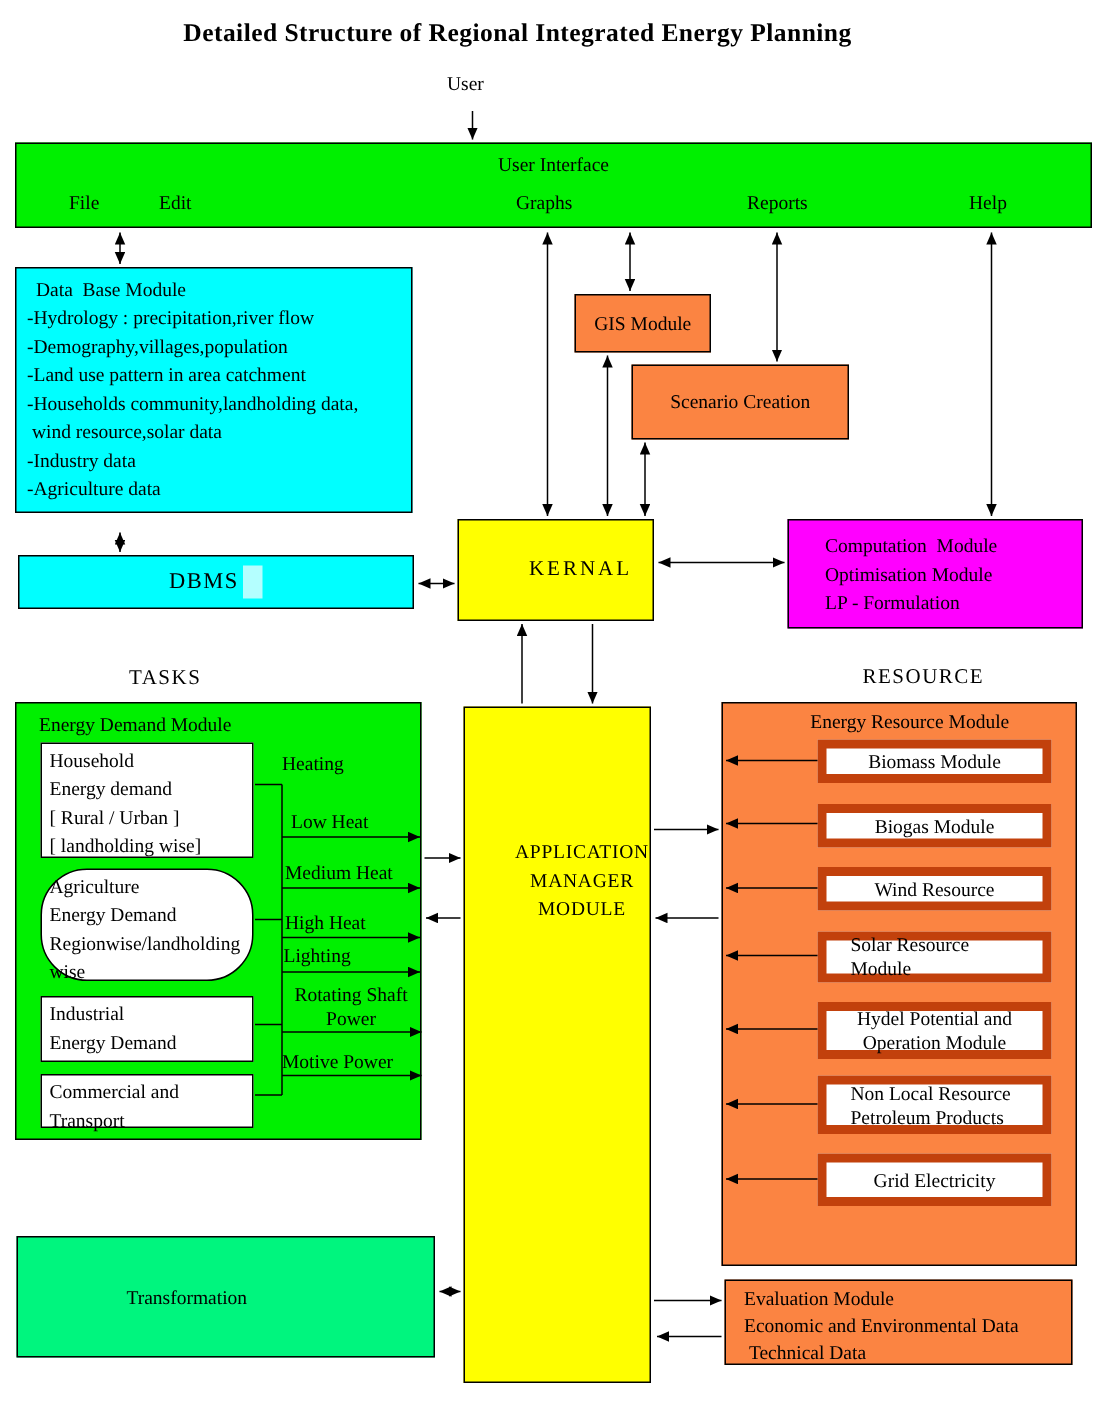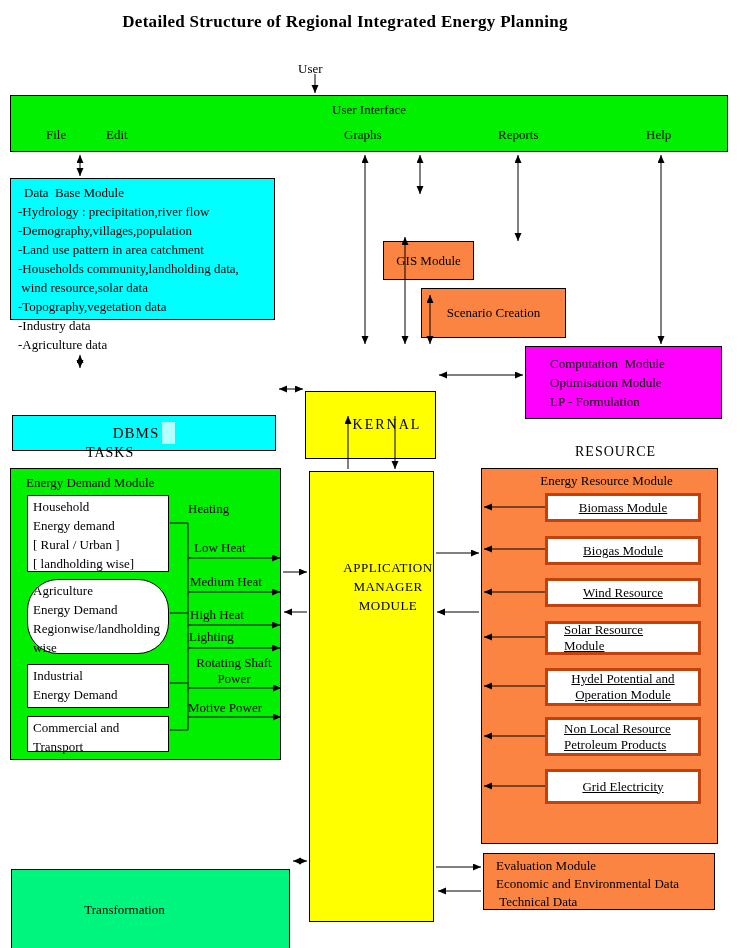--- a/index.html
+++ b/index.html
@@ -1,73 +1,72 @@
 <!DOCTYPE html>
 <html><head>
 <meta charset="utf-8">
 <style>
   html,body{margin:0;padding:0;background:#fff;}
   .stage{position:relative;width:740px;height:948px;background:#ffffff;
          font-family:"Liberation Serif", serif;color:#000;overflow:hidden;}
   .abs{position:absolute;}
   .box{position:absolute;border:1px solid #000;box-sizing:border-box;}
-  .cc{display:flex;align-items:center;justify-content:center;margin-top:45px;}
+  .cc{display:flex;align-items:center;justify-content:center;}
   .ml{white-space:pre-wrap;}
   .t13{font-size:13px;line-height:18px;}
   .bg-green{background:#00F000;}
   .bg-cyan{background:#00FFFF;}
   .bg-yellow{background:#FFFF00;padding-left:33px;}
   .bg-magenta{background:#FF00FF;}
   .bg-orange{background:#FB8442;}
   .bg-spring{background:#00F57E;}
   .page-title{left:0;top:12px;width:690px;text-align:center;font-size:17px;
               font-weight:bold;letter-spacing:.3px;}
   .ui-title{left:0;top:6px;width:100%;text-align:center;font-size:13px;}
   .menu-item{top:31px;font-size:13px;}
-  .db-box{left:10px;top:178px;width:265px;height:142px;padding:4px 2px 0 7px;
+  .db-box{left:10px;top:178px;width:265px;height:164px;padding:4px 2px 0 7px;
           font-size:13px;line-height:19px;}
   .db-title{white-space:pre-wrap;padding-left:6px;}
   .label{font-size:13px;}
   .caps-label{font-size:14px;letter-spacing:1px;}
   .sub-box{background:#fff;border:1px solid #000;position:absolute;
            box-sizing:border-box;font-size:13px;line-height:19px;
            padding:1px 3px 0 5px;white-space:pre-wrap;}
-  .module-box{background:#fff;border:3px solid #c2410c;position:absolute;
+  .module-box{background:#fff;border:6px solid #c2410c;position:absolute;
               box-sizing:border-box;left:63px;width:156px;font-size:13px;
               line-height:16px;display:flex;align-items:center;
-              justify-content:center;text-align:center;white-space:pre-wrap;text-decoration:underline;}
+              justify-content:center;text-align:center;white-space:pre-wrap;}
   .module-left{justify-content:flex-start;text-align:left;padding-left:16px;}
   svg.wires{position:absolute;left:0;top:0;pointer-events:none;z-index:6;}
   .out-label{position:absolute;font-size:13px;z-index:4;}
 </style>
 </head>
 <body>
 
 <div class="stage">
 
   <div class="abs page-title">Detailed Structure of Regional Integrated Energy Planning</div>
-  <div class="abs label" style="left:298px;top:61px;text-align:center;">User</div>
+  <div class="abs label" style="left:298px;top:48px;text-align:center;">User</div>
 
   <div class="box bg-green" style="left:10px;top:95px;width:718px;height:57px;">
     <div class="abs ui-title">User Interface</div>
     <div class="abs menu-item" style="left:35px;">File</div>
     <div class="abs menu-item" style="left:95px;">Edit</div>
     <div class="abs menu-item" style="left:333px;">Graphs</div>
     <div class="abs menu-item" style="left:487px;">Reports</div>
     <div class="abs menu-item" style="left:635px;">Help</div>
   </div>
 
   <div class="box bg-cyan db-box">
     <div class="db-title">Data  Base Module</div>
     <div class="ml">-Hydrology : precipitation,river flow</div>
     <div class="ml">-Demography,villages,population</div>
     <div class="ml">-Land use pattern in area catchment</div>
     <div class="ml">-Households community,landholding data,
  wind resource,solar data</div>
-    <div class="ml">-Topography,vegetation data</div>
     <div class="ml">-Industry data</div>
     <div class="ml">-Agriculture data</div>
   </div>
 
   <div class="box bg-orange cc t13" style="left:383px;top:196px;width:91px;height:39px;">GIS Module</div>
   <div class="box bg-orange cc t13" style="left:421px;top:243px;width:145px;height:50px;">Scenario Creation</div>
 
   <div class="box bg-yellow cc" style="left:305px;top:346px;width:131px;height:68px;font-size:14px;letter-spacing:2px;">KERNAL</div>
   <div class="box bg-magenta ml" style="left:525px;top:346px;width:197px;height:73px;padding:7px 0 0 24px;font-size:13px;line-height:19px;">Computation  Module
 Optimisation Module

